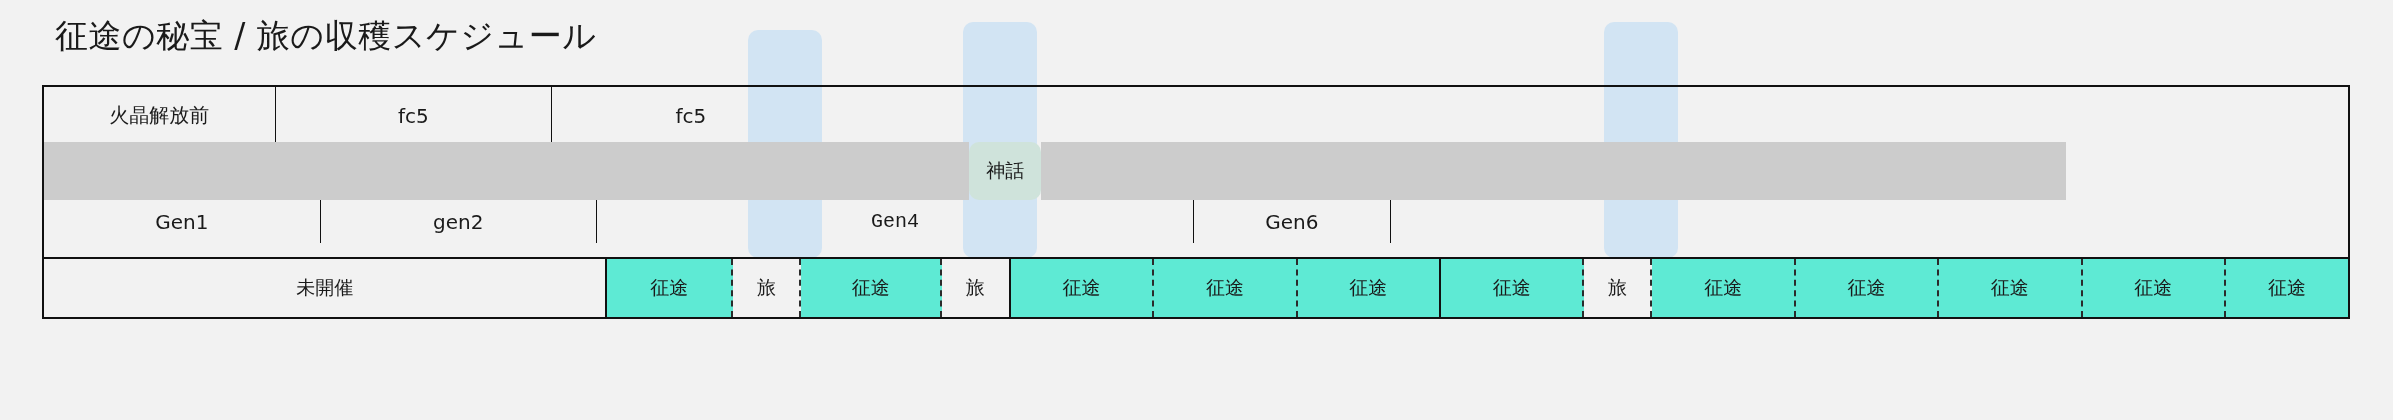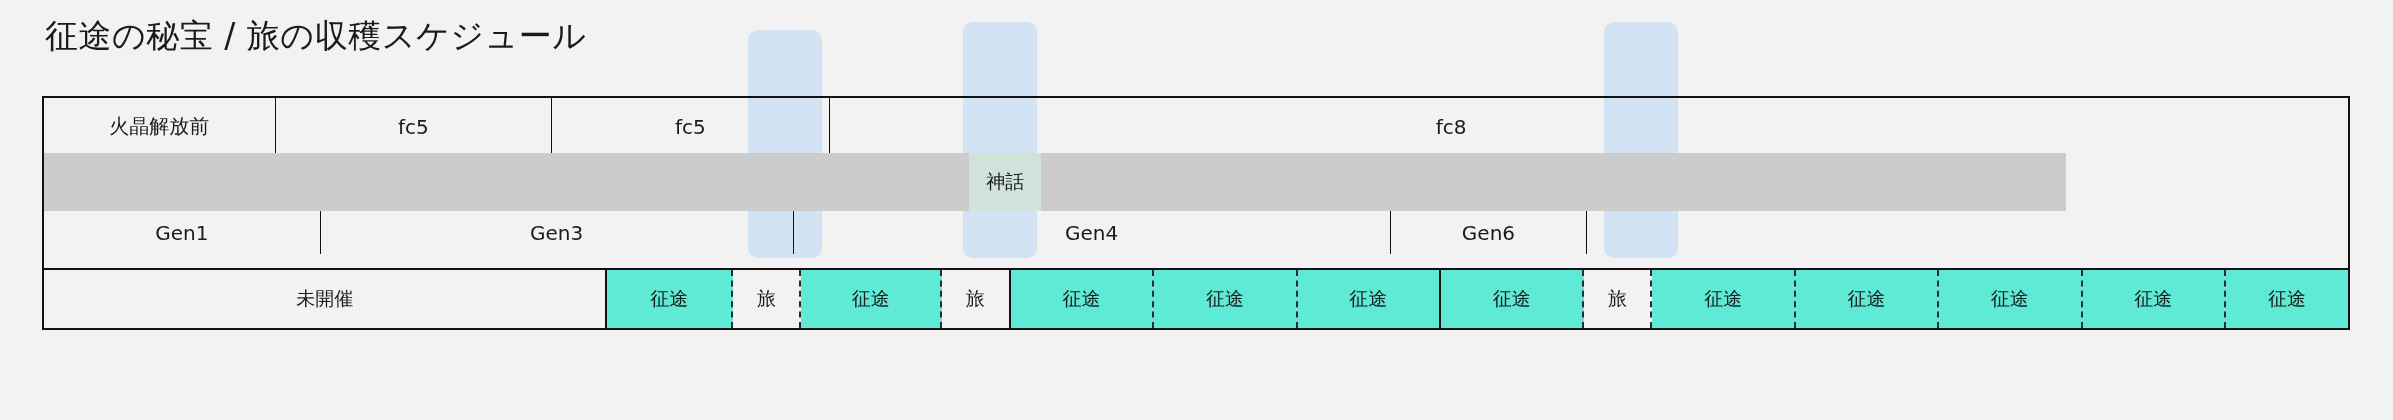--- a/index.html
+++ b/index.html
@@ -7,42 +7,41 @@
     width:2393px;height:420px;
     background:#f2f2f2;
     font-family:"DejaVu Sans","Liberation Sans",sans-serif;
     overflow:hidden;
     position:relative;
   }
   #stage{position:absolute;inset:0;}
 
   .title{
     position:absolute;
-    left:45px; top:14px;
+    left:55px; top:14px;
     font-size:33px;
     color:#1a1a1a;
     letter-spacing:.5px;
     white-space:nowrap;
   }
 
   
   .band{
     position:absolute;
     background:#d2e4f3;
     border-radius:10px;
     z-index:1;
   }
 
   
   .tbl{
     position:absolute;
     left:42px; top:85px;
     width:2308px;
     z-index:2;
-    margin-top:11px;
   }
   .row{
     display:flex;
     width:100%;
     box-sizing:border-box;
   }
   .cell{
     box-sizing:border-box;
     display:flex;
     align-items:center;
@@ -105,32 +104,31 @@
       <div class="band" style="left: 748px; top: 30px; width: 74px; height: 228px;"></div>
       <div class="band" style="left: 963px; top: 22px; width: 74px; height: 236px;"></div>
       <div class="band" style="left: 1604px; top: 22px; width: 74px; height: 236px;"></div>
     </div>
 
   <div class="tbl">
     <div class="row row-fc" id="row-fc">
         <div class="cell" style="flex: 0 0 10.052%;">火晶解放前</div>
         <div class="cell" style="flex: 0 0 12.0017%;">fc5</div>
         <div class="cell" style="flex: 0 0 12.0451%;">fc5</div>
-        <div class="cell" style="flex: 0 0 53.9428%;">fc8</div>
       </div>
     <div class="row row-gray" id="row-gray">
         <div class="cell empty" style="flex: 0 0 40.1646%;"></div>
-        <div class="cell mint" style="flex: 0 0 3.11958%;">神話</div>
+        <div class="cell mint" style="flex: 0 0 3.11958%; border-radius: 10px;">神話</div>
         <div class="cell empty" style="flex: 0 0 5.32929%;"></div>
         <div class="cell empty" style="flex: 0 0 39.1681%;"></div>
       </div>
     <div class="row row-gen" id="row-gen">
         <div class="cell" style="flex: 0 0 12.0017%;">Gen1</div>
-        <div class="cell" style="flex: 0 0 20.5373%;">Gen3</div>
-        <div class="cell" style="flex: 0 0 25.9099%;">Gen4</div>
+        <div class="cell" style="flex: 0 0 12.0017%;">gen2</div>
+        <div class="cell" style="flex: 0 0 25.9099%; font-family: Liberation Mono, monospace;">Gen4</div>
         <div class="cell" style="flex: 0 0 8.53553%;">Gen6</div>
         <div class="cell" style="flex: 0 0 3.07626%;"></div>
       </div>
     <div class="row row-exp" id="row-exp">
         <div class="cell none solid-r" style="flex: 0 0 24.4484%;">未開催</div>
         <div class="cell trek" style="flex: 0 0 5.4722%;">征途</div>
         <div class="cell trip" style="flex: 0 0 2.95675%;">旅</div>
         <div class="cell trek" style="flex: 0 0 6.09003%;">征途</div>
         <div class="cell trip solid-r" style="flex: 0 0 3.00088%;">旅</div>
         <div class="cell trek" style="flex: 0 0 6.22242%;">征途</div>

